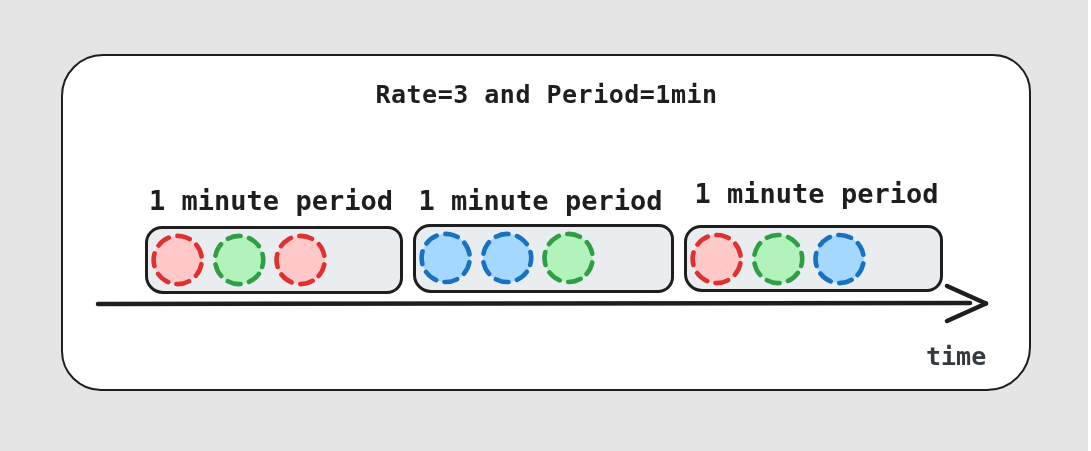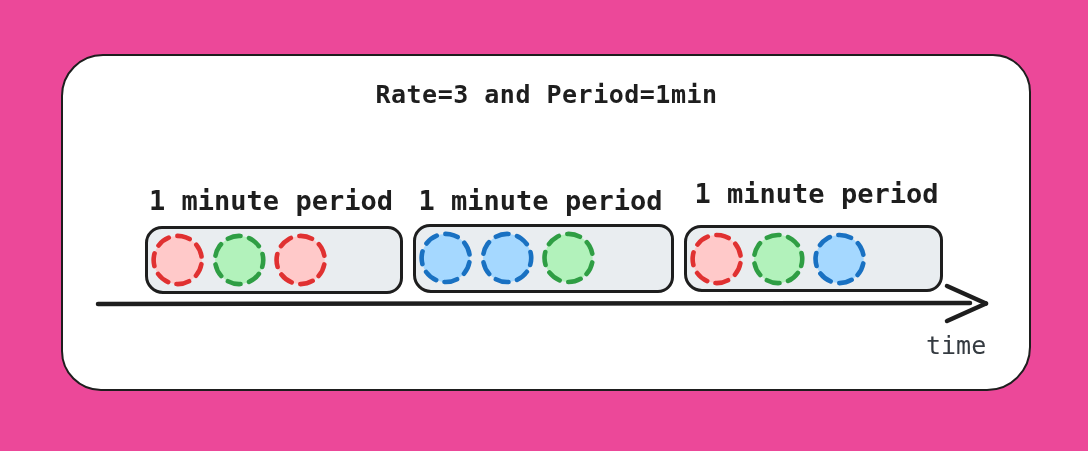--- a/index.html
+++ b/index.html
@@ -5,21 +5,21 @@
   html, body {
     margin: 0;
     padding: 0;
     background: #ffffff;
     font-family: "DejaVu Sans Mono", "Liberation Mono", monospace;
   }
   .canvas {
     position: relative;
     width: 1088px;
     height: 451px;
-    background: #ec4899;
+    background: #e5e5e5;
     overflow: hidden;
   }
   .frame {
     position: absolute;
     left: 61px;
     top: 54px;
     width: 966px;
     height: 333px;
     border: 2.5px solid #1e1e1e;
     border-radius: 42px 38px 44px 40px;
@@ -69,23 +69,23 @@
     position: absolute;
     left: 0;
     top: 0;
     width: 1091px;
     height: 451px;
     pointer-events: none;
   }
   .axis-label {
     position: absolute;
     left: 926px;
-    top: 331px;
+    top: 342px;
     font-size: 25px;
-    font-weight: 400;
+    font-weight: 700;
     color: #343a40;
     white-space: pre;
   }
 </style>
 </head>
 <body>
 
 <div class="canvas">
 
   <div class="frame"></div>

